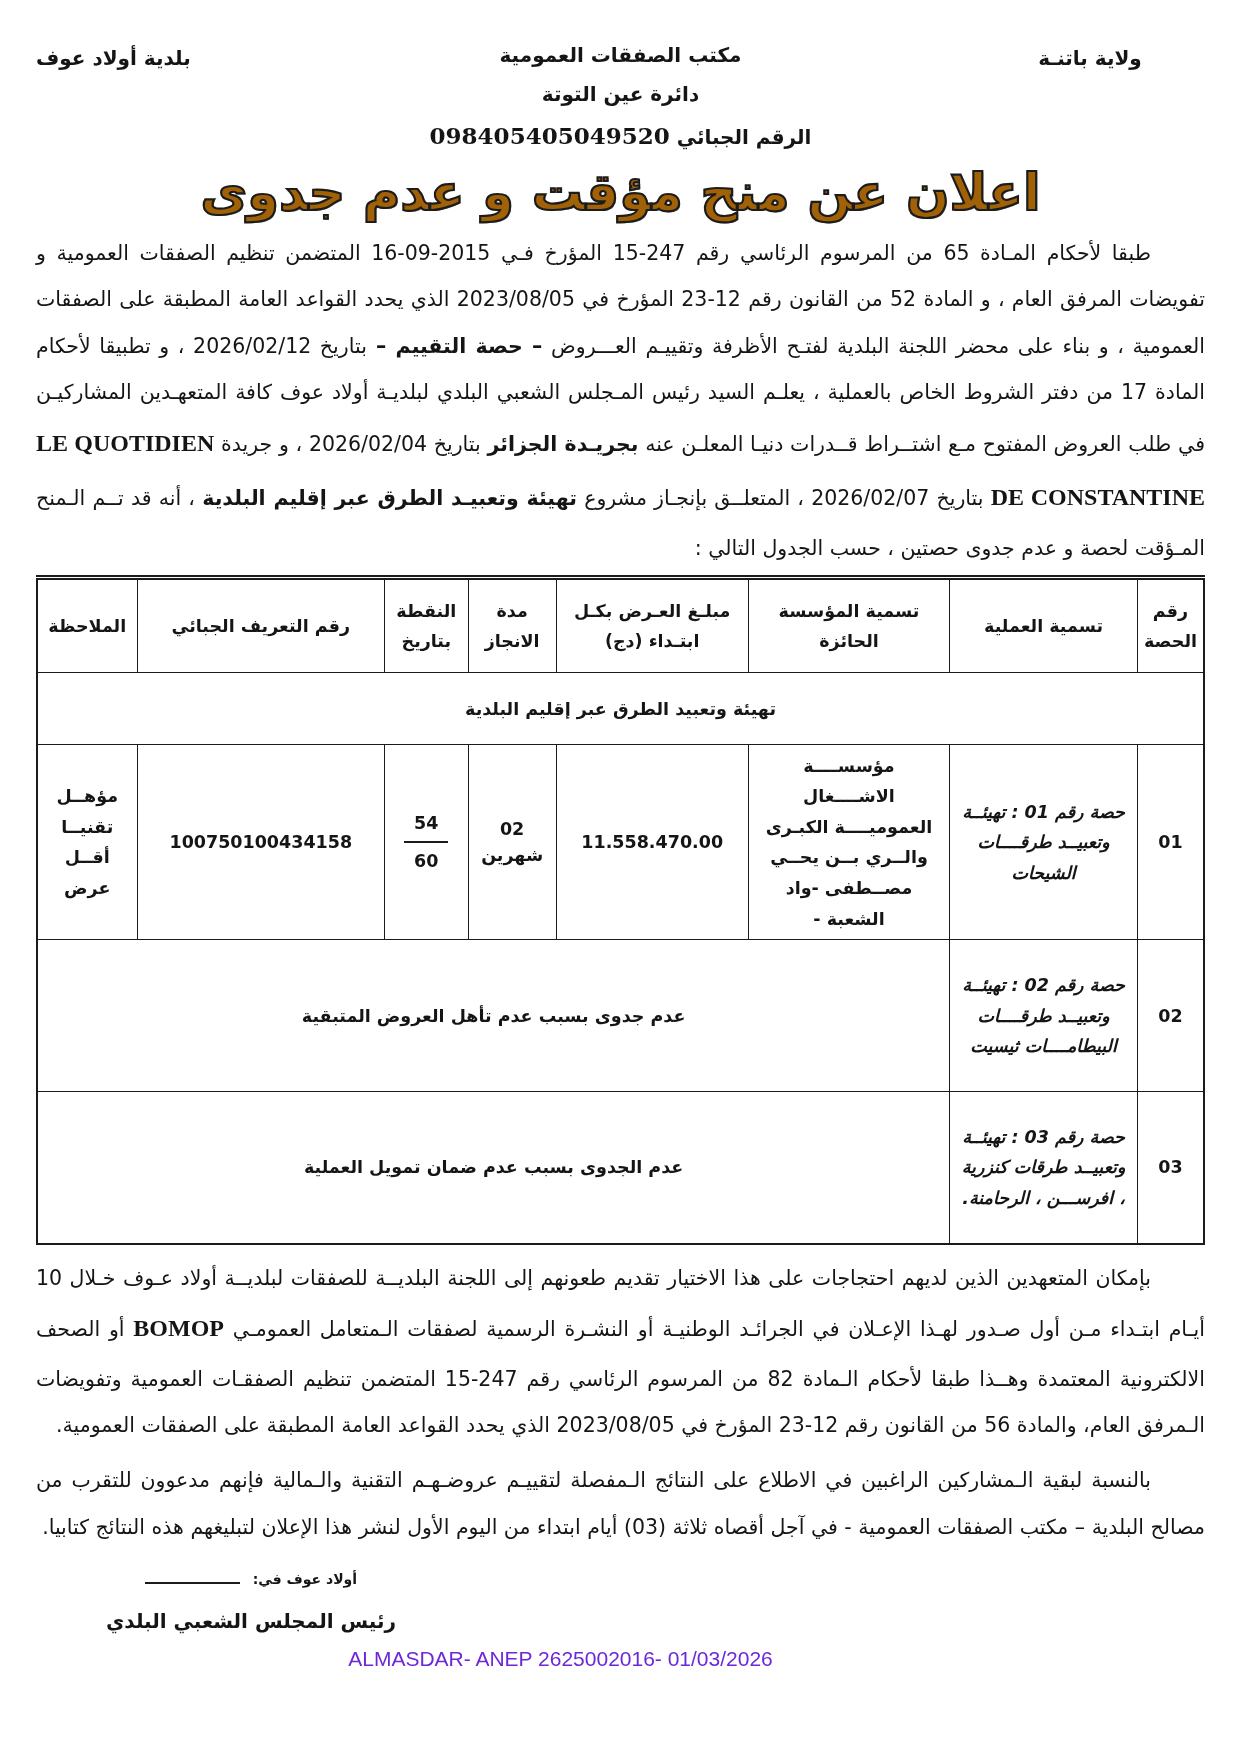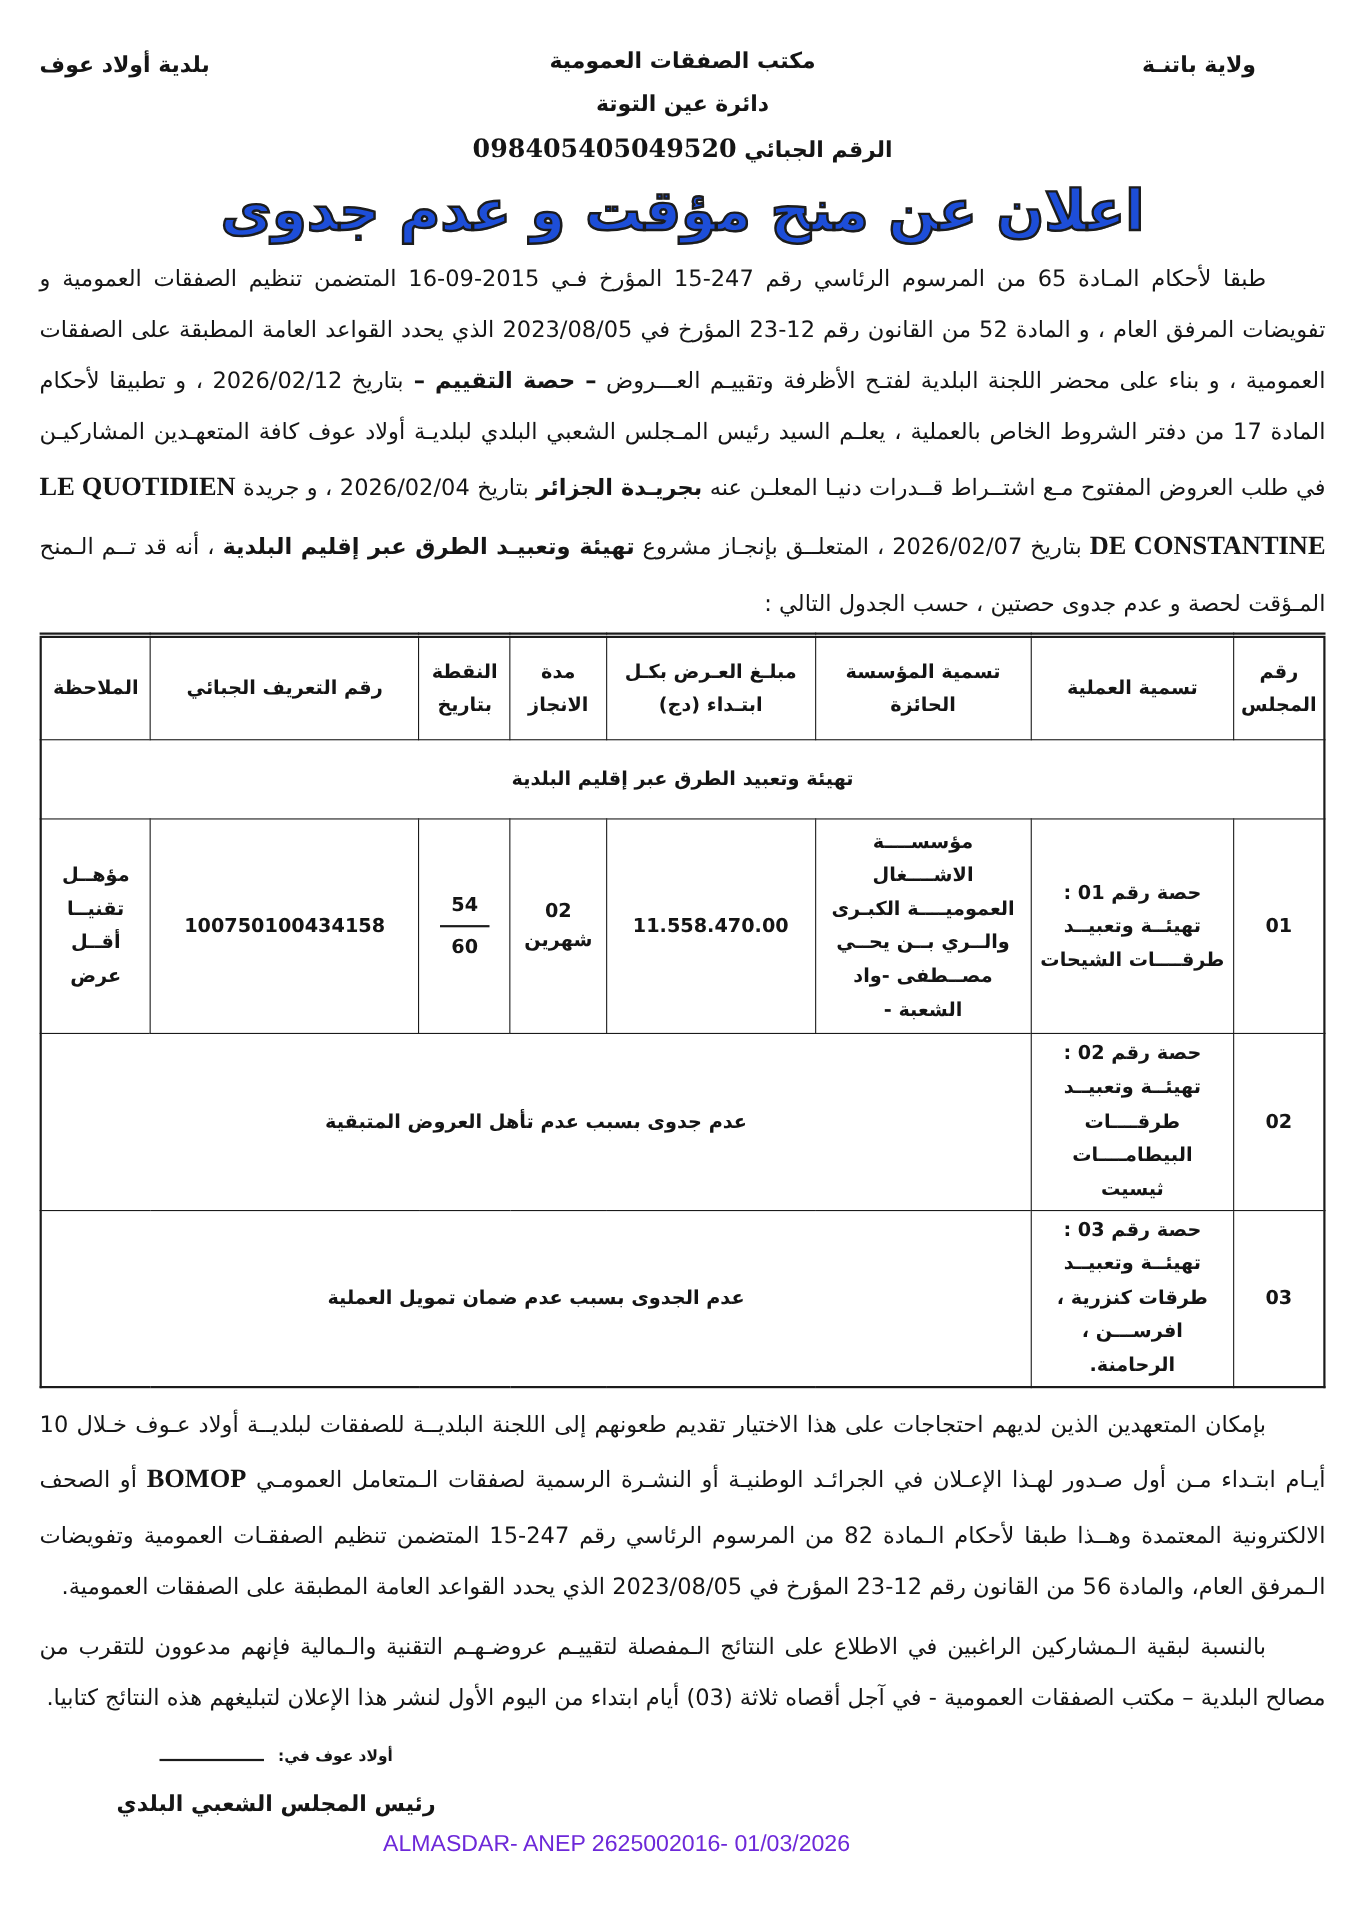--- a/index.html
+++ b/index.html
@@ -19,21 +19,21 @@
   .org-side { width:230px; font-weight:bold; font-size:20px; padding-top:10px; }
   .org-side.right { text-align:center; }
   .org-side.left  { text-align:left; }
   .org-center { text-align:center; font-weight:bold; font-size:20px; line-height:1.95; }
   .tax-number { font-size:23px; font-family:"DejaVu Serif", serif; letter-spacing:0.5px; }
 
   
   .doc-title {
     text-align:center;
     font-size:51px; font-weight:bold;
-    color:#1d4ed8;
+    color:#a16207;
     -webkit-text-stroke:2.2px #1c1c1c;
     text-shadow:0 0 1px #444, 1px 1px 0 #777;
     margin:4px 0 8px 0;
     letter-spacing:1px;
     white-space:nowrap;
   }
 
   
   .body-par { font-size:20.5px; line-height:2.27; text-align:justify; }
   .indent { text-indent:54px; }
@@ -46,21 +46,21 @@
     border:2.5px solid #1b1b1b; border-top:5px double #1b1b1b;
     margin-top:4px;
   }
   table.results th, table.results td {
     border:1.7px solid #1b1b1b;
     font-weight:bold; text-align:center; vertical-align:middle;
     font-size:17.5px; padding:3px 6px; line-height:1.75;
   }
   table.results th { font-size:17.5px; height:95px; }
   .project-row td { font-size:21px; height:72px; }
-  .op-cell { text-align:justify; padding:4px 10px; }
+  .op-cell { text-align:justify; padding:4px 10px;font-style:italic; }
   .company-cell { text-align:center; padding:4px 6px; }
   .amount-cell { font-size:19px; font-family:"DejaVu Sans", sans-serif; }
   .taxid-cell { font-size:19px; }
   .note-cell { font-size:19.5px; }
   .frac { display:inline-block; }
   .frac-top { display:block; border-bottom:2.5px solid #1b1b1b; padding:0 10px 3px 10px; }
   .frac-bottom { display:block; padding-top:3px; }
   .duration-cell div { line-height:1.5; }
 
   
@@ -107,21 +107,21 @@
         <col style="width:16.4%">
         <col style="width:17.6%">
         <col style="width:16.6%">
       <col style="width:7.6%">
         <col style="width:7.2%">
         <col style="width:21.4%">
         <col style="width:8.6%">
     </colgroup>
     <thead>
       <tr>
-        <th>رقم المجلس</th>
+        <th>رقم الحصة</th>
         <th>تسمية العملية</th>
         <th>تسمية المؤسسة الحائزة</th>
         <th>مبلـغ العـرض بكـل ابتـداء (دج)</th>
         <th>مدة الانجاز</th>
         <th>النقطة بتاريخ</th>
         <th>رقم التعريف الجبائي</th>
         <th>الملاحظة</th>
       </tr>
     </thead>
     <tbody>

